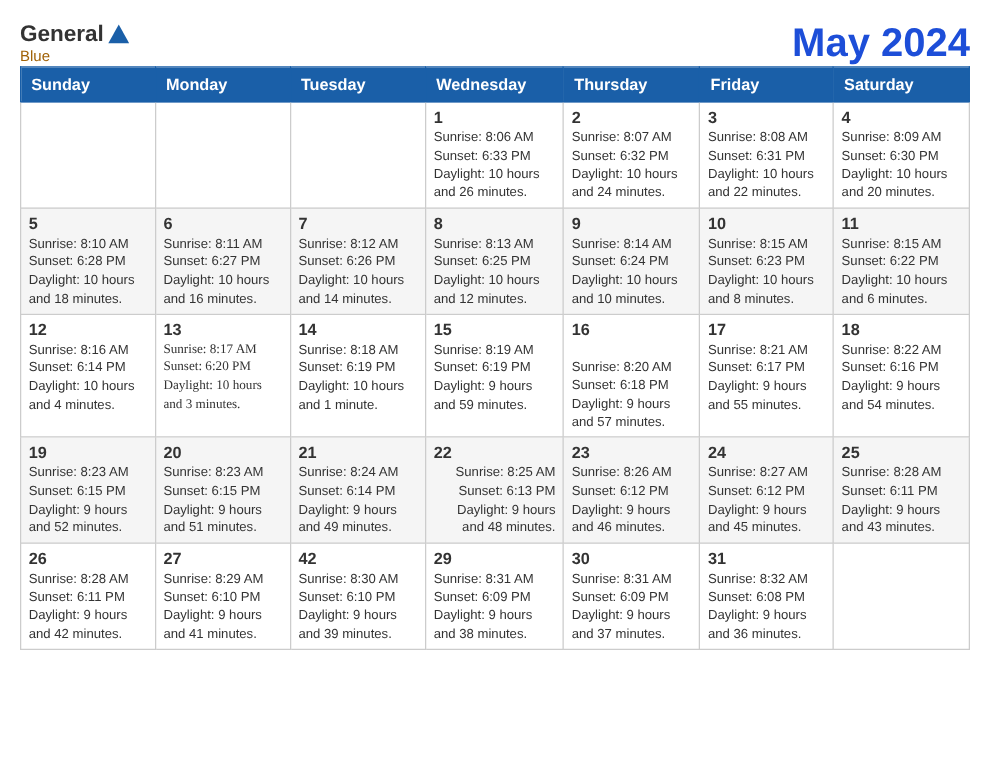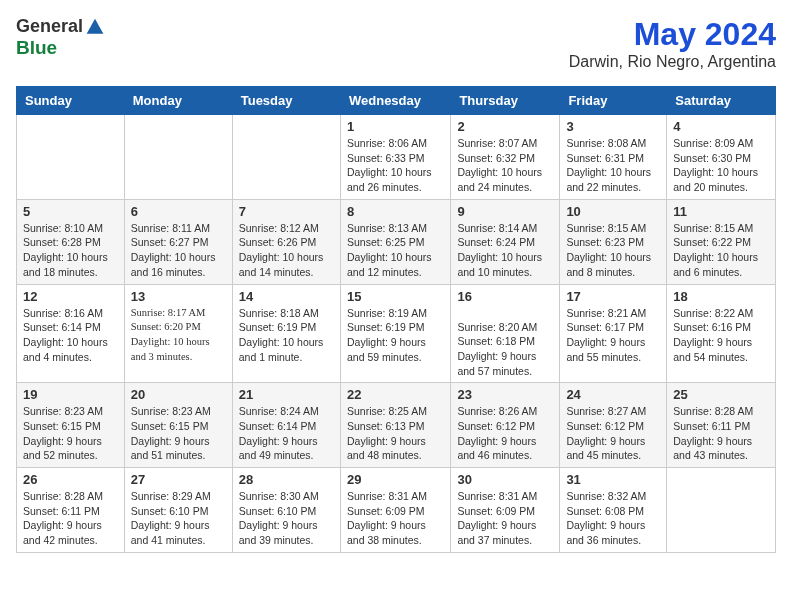--- a/index.html
+++ b/index.html
@@ -6,41 +6,41 @@
     body {
       font-family: Arial, sans-serif;
       background: #fff;
       width: 792px;
       min-height: 612px;
       padding: 16px;
     }
     .header {
       display: flex;
       justify-content: space-between;
-      align-items: flex-start;
-      margin-bottom: 15px;
+      align-items: center;
+      margin-bottom: 0;
     }
     .logo {
       display: flex;
       flex-direction: column;
       align-items: flex-start;
     }
     .logo-text {
       display: flex;
       align-items: center;
     }
     .logo-general {
       font-size: 18px;
       font-weight: bold;
       color: #333;
     }
     .logo-blue {
-      font-size: 19px;
-      font-weight: bold;
-      color: #15803d;
+      font-size: 12px;
+      font-weight: normal;
+      color: #a16207;
     }
     .logo-icon {
       width: 20px;
       height: 20px;
       margin-left: 2px;
     }
     .title-block {
       text-align: right;
     }
     .month-year {
@@ -100,21 +100,20 @@
     <div class="logo-text">
       <span class="logo-general">General</span>
       <svg class="logo-icon" viewBox="0 0 24 24">
         <polygon points="12,2 22,20 2,20" fill="#1a5fa8"></polygon>
       </svg>
     </div>
     <span class="logo-blue">Blue</span>
   </div>
   <div class="title-block">
     <div class="month-year">May 2024</div>
-    <div class="location">Darwin, Rio Negro, Argentina</div>
   </div>
 </div>
 
 <table>
   <thead>
     <tr>
     <th>Sunday</th>
         <th>Monday</th>
         <th>Tuesday</th>
         <th>Wednesday</th>
@@ -276,21 +275,21 @@
         </td>
         <td>
           <span class="day-number">21</span>
           <div class="day-info" style="white-space: pre-line;">Sunrise: 8:24 AM
 Sunset: 6:14 PM
 Daylight: 9 hours
 and 49 minutes.</div>
         </td>
         <td>
           <span class="day-number">22</span>
-          <div class="day-info" style="white-space: pre-line;">Sunrise: 8:25 AM
+          <div class="day-info" style="white-space: pre-line; text-align: right;">Sunrise: 8:25 AM
 Sunset: 6:13 PM
 Daylight: 9 hours
 and 48 minutes.</div>
         </td>
         <td>
           <span class="day-number">23</span>
           <div class="day-info" style="white-space: pre-line;">Sunrise: 8:26 AM
 Sunset: 6:12 PM
 Daylight: 9 hours
 and 46 minutes.</div>
@@ -319,21 +318,21 @@
 and 42 minutes.</div>
         </td>
         <td>
           <span class="day-number">27</span>
           <div class="day-info" style="white-space: pre-line;">Sunrise: 8:29 AM
 Sunset: 6:10 PM
 Daylight: 9 hours
 and 41 minutes.</div>
         </td>
         <td>
-          <span class="day-number">28</span>
+          <span class="day-number">42</span>
           <div class="day-info" style="white-space: pre-line;">Sunrise: 8:30 AM
 Sunset: 6:10 PM
 Daylight: 9 hours
 and 39 minutes.</div>
         </td>
         <td>
           <span class="day-number">29</span>
           <div class="day-info" style="white-space: pre-line;">Sunrise: 8:31 AM
 Sunset: 6:09 PM
 Daylight: 9 hours

